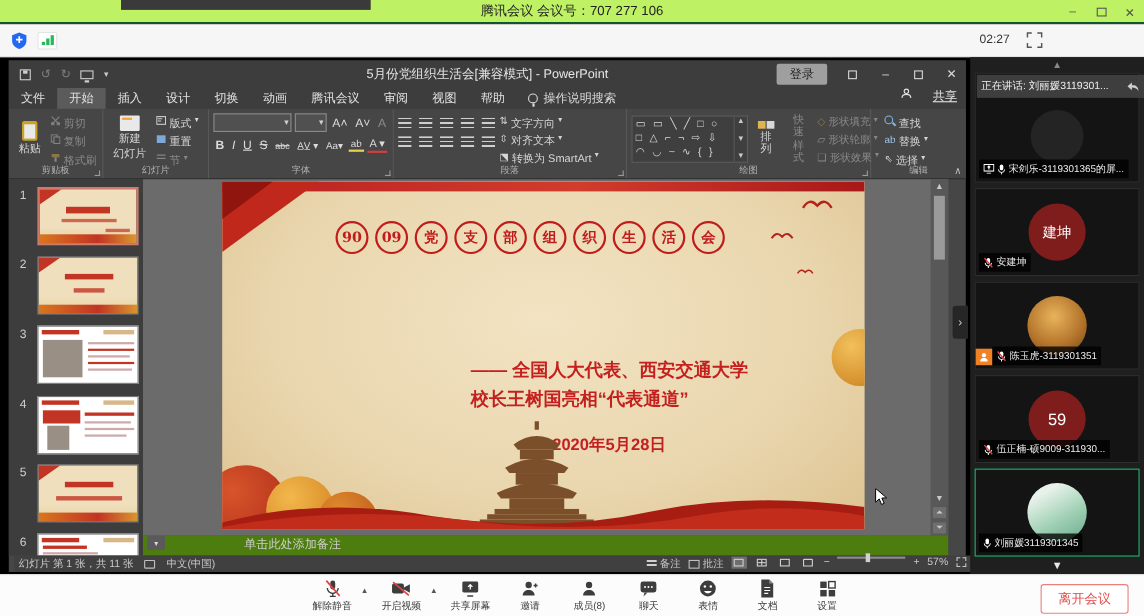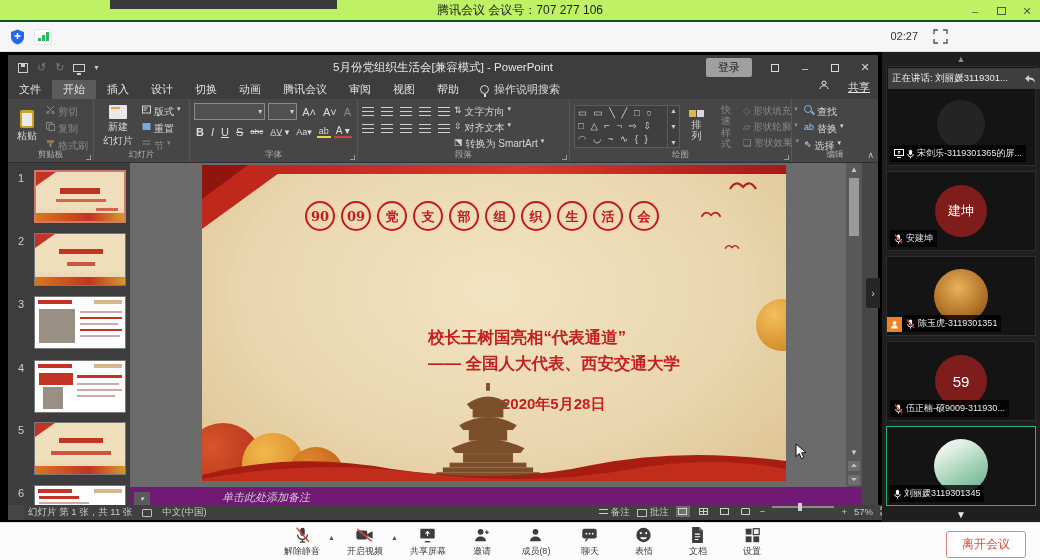--- a/index.html
+++ b/index.html
@@ -107,24 +107,24 @@
   .stamps { position:absolute; left:0; top:36px; width:560px; display:flex; justify-content:center; gap:6px; }
   .stamp { width:30px; height:30px; border:2px solid #c01c1c; border-radius:50%; color:#c01c1c; font-weight:bold; font-size:13px; line-height:27px; text-align:center; font-family:"DejaVu Serif", serif; }
   .slide-title { position:absolute; left:0; top:108px; width:584px; text-align:center; color:#c41212; font-size:42px; font-weight:bold; letter-spacing:34px; text-indent:34px; font-family:"DejaVu Serif", serif; text-shadow:1px 1px 0 rgba(120,20,10,.25); }
   .slide-sub { position:absolute; left:226px; top:160px; width:320px; color:#c42020; font-size:16.5px; font-weight:bold; line-height:1.55; }
   .slide-date { position:absolute; left:300px; top:230px; color:#c42020; font-size:15px; font-weight:bold; }
   .deco-circle { position:absolute; border-radius:50%; }
   .temple { position:absolute; left:226px; bottom:2px; }
   .silk-bottom { position:absolute; left:0; bottom:0; width:100%; }
 
   
-  .notes-bar { position:absolute; left:122px; top:432px; width:732px; height:18px; background:#701a75; color:#cfcfcf; font-size:11px; display:flex; align-items:flex-end;font-style:italic; }
+  .notes-bar { position:absolute; left:122px; top:432px; width:732px; height:18px; background:#4d7c0f; color:#cfcfcf; font-size:11px; display:flex; align-items:flex-start; }
   .notes-drop { width:16px; height:13px; background:#5a5a5a; margin-left:4px; display:flex; align-items:center; justify-content:center; font-size:7px; color:#ddd; }
   .notes-text { padding-left:72px; }
-  .ppt-statusbar { position:absolute; left:16px; top:450px; width:870px; height:15px; background:#404040; color:#c9c9c9; font-size:9.5px; display:flex; align-items:center; padding:0 4px; gap:10px; }
+  .ppt-statusbar { position:absolute; left:5px; top:450px; width:870px; height:15px; background:#404040; color:#c9c9c9; font-size:9.5px; display:flex; align-items:center; padding:0 4px; gap:10px; }
   .sb-right { margin-left:auto; display:flex; align-items:flex-start; gap:7px; }
   .sb-ic { width:10px; height:8px; border:1px solid #c0c0c0; }
   .sb-view { width:14px; height:11px; display:flex; align-items:center; justify-content:center; }
   .sb-view.sel { background:#6e6e6e; }
   .sb-view i { width:9px; height:7px; border:1px solid #d0d0d0; display:block; }
   .sb-view .grid4 { background:linear-gradient(#d0d0d0,#d0d0d0) 50% 0/1px 100% no-repeat, linear-gradient(#d0d0d0,#d0d0d0) 0 50%/100% 1px no-repeat; }
   .zoom-slider { width:62px; height:2px; background:#8a8a8a; position:relative; }
   .zoom-slider i { position:absolute; left:26px; top:-3px; width:4px; height:8px; background:#d0d0d0; }
 
   
@@ -512,22 +512,22 @@
             <span class="stamp">党</span>
             <span class="stamp">支</span>
             <span class="stamp">部</span>
             <span class="stamp">组</span>
             <span class="stamp">织</span>
             <span class="stamp">生</span>
             <span class="stamp">活</span>
             <span class="stamp">会</span>
           </div>
           <div class="slide-sub">
+            <div>—— 全国人大代表、西安交通大学</div>
             <div>校长王树国亮相“代表通道”</div>
-            <div>—— 全国人大代表、西安交通大学</div>
           </div>
           <div class="slide-date">2020年5月28日</div>
 
           <span class="deco-circle" style="left:-18px;bottom:-20px;width:78px;height:78px;background:radial-gradient(circle at 35% 30%,#d8542a,#a82818)"></span>
           <span class="deco-circle" style="left:40px;bottom:-14px;width:62px;height:62px;background:radial-gradient(circle at 35% 30%,#f2b84c,#cf7c1c)"></span>
           <span class="deco-circle" style="left:86px;bottom:-22px;width:56px;height:56px;background:radial-gradient(circle at 35% 30%,#e08a2c,#b5541a)"></span>
           <span class="deco-circle" style="right:-22px;bottom:130px;width:52px;height:52px;background:radial-gradient(circle at 35% 30%,#f2c05c,#c87c18)"></span>
           <svg class="temple" width="120" height="96" viewBox="0 0 120 100" fill="#7c4f2b">
             <path d="M58 0 l2 -2 2 2 v8 h-4 z"></path>
             <path d="M38 22 Q60 6 82 22 L78 27 H42 Z"></path>

